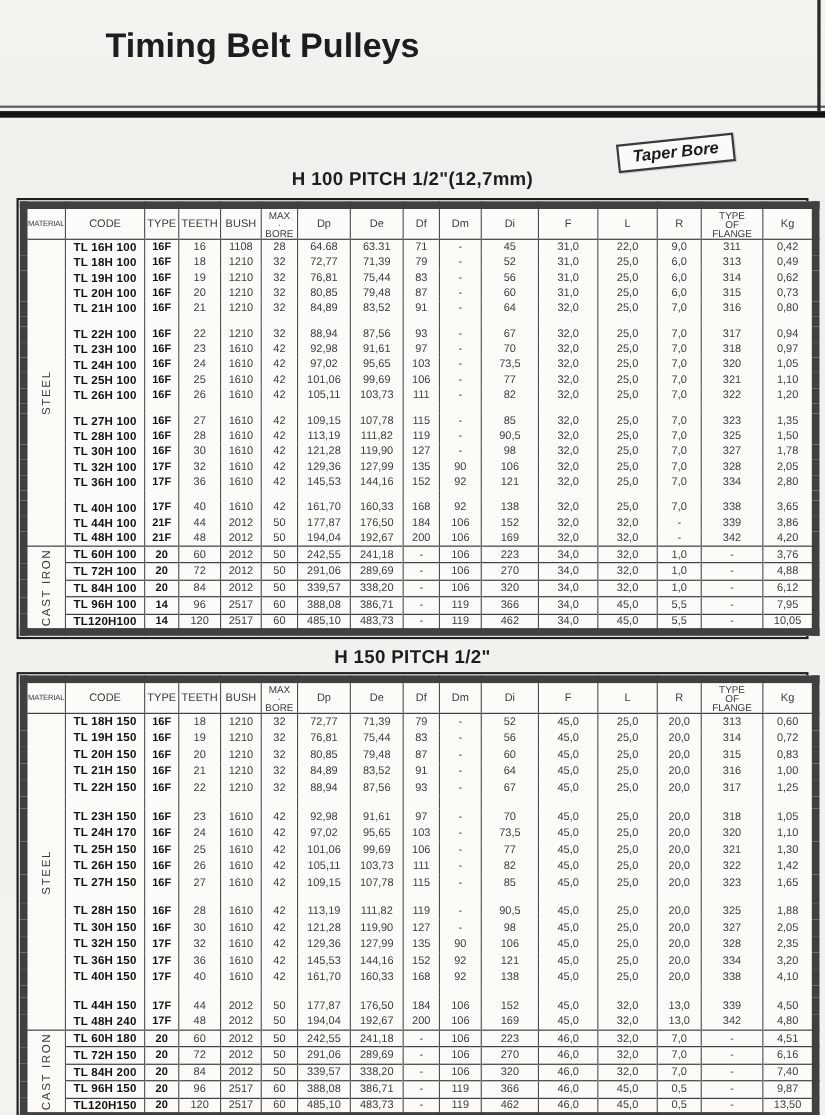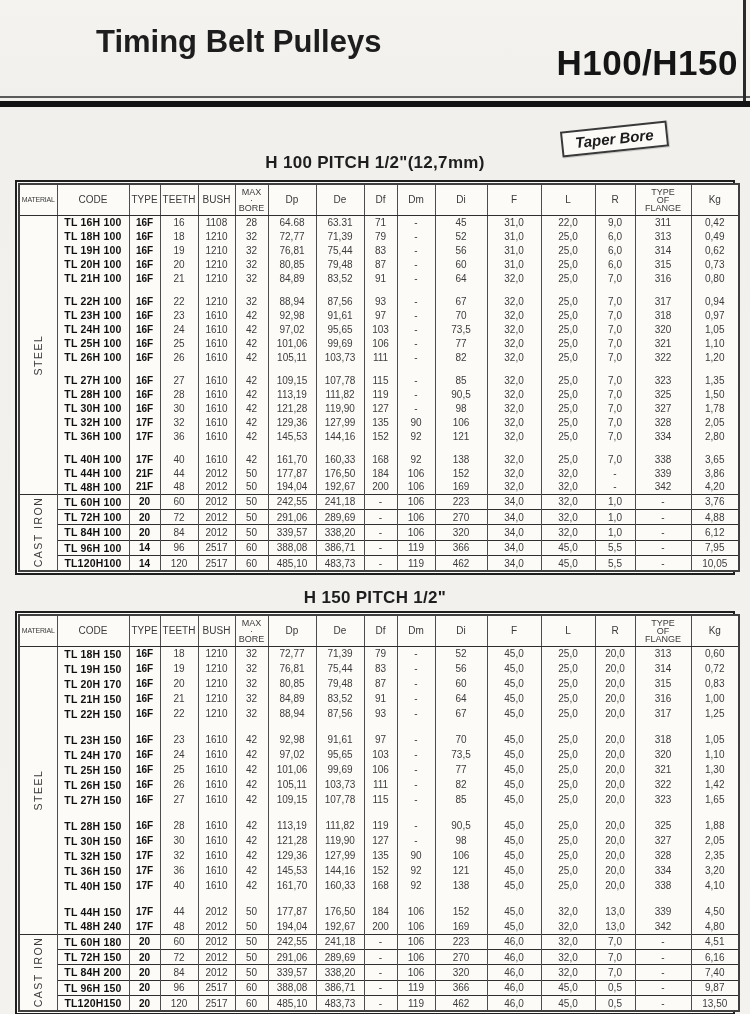--- a/index.html
+++ b/index.html
@@ -54,21 +54,21 @@
     background: #fbfaf7;
     padding: 1px;
   }
   .t1-frame { top: 180px; }
   .t2-frame { top: 611px; }
 
   table {
     width: 100%;
     border-collapse: collapse;
     table-layout: fixed;
-    border: 2px solid #404040;
+    border: 7px solid #404040;
     background: #fcfbf8;
   }
   th, td {
     border-left: 1px solid #4d4d4d;
     text-align: center; vertical-align: middle;
     color: #333; font-size: 10px; font-weight: 400;
     overflow: hidden; white-space: nowrap;
     padding: 0;
   }
   thead th {
@@ -99,21 +99,20 @@
   tbody.section-sep td { border-top: 1.5px solid #2e2e2e; }
 </style>
 </head>
 <body>
 
 <div class="page">
 
   <div class="doc-title">
     <div>Timing Belt Pulleys</div>
   </div>
-  <div class="model">H100/H150</div>
 
   <div class="rule-thin"></div>
   <div class="rule-thick"></div>
   <div class="edge-mark"></div>
 
   <div class="taper-badge">Taper Bore</div>
 
   <div class="tbl-title t1-title">H 100 PITCH 1/2"(12,7mm)</div>
   <div class="table-frame t1-frame t1">
     <table>
@@ -683,21 +682,21 @@
             <td class="num">83</td>
             <td class="num">-</td>
             <td class="num">56</td>
             <td class="num">45,0</td>
             <td class="num">25,0</td>
             <td class="num">20,0</td>
             <td class="num">314</td>
             <td class="num">0,72</td>
           </tr>
           <tr>
-            <td class="code">TL 20H 170</td>
+            <td class="code">TL 20H 150</td>
             <td class="type">16F</td>
             <td class="num">20</td>
             <td class="num">1210</td>
             <td class="num">32</td>
             <td class="num">80,85</td>
             <td class="num">79,48</td>
             <td class="num">87</td>
             <td class="num">-</td>
             <td class="num">60</td>
             <td class="num">45,0</td>

